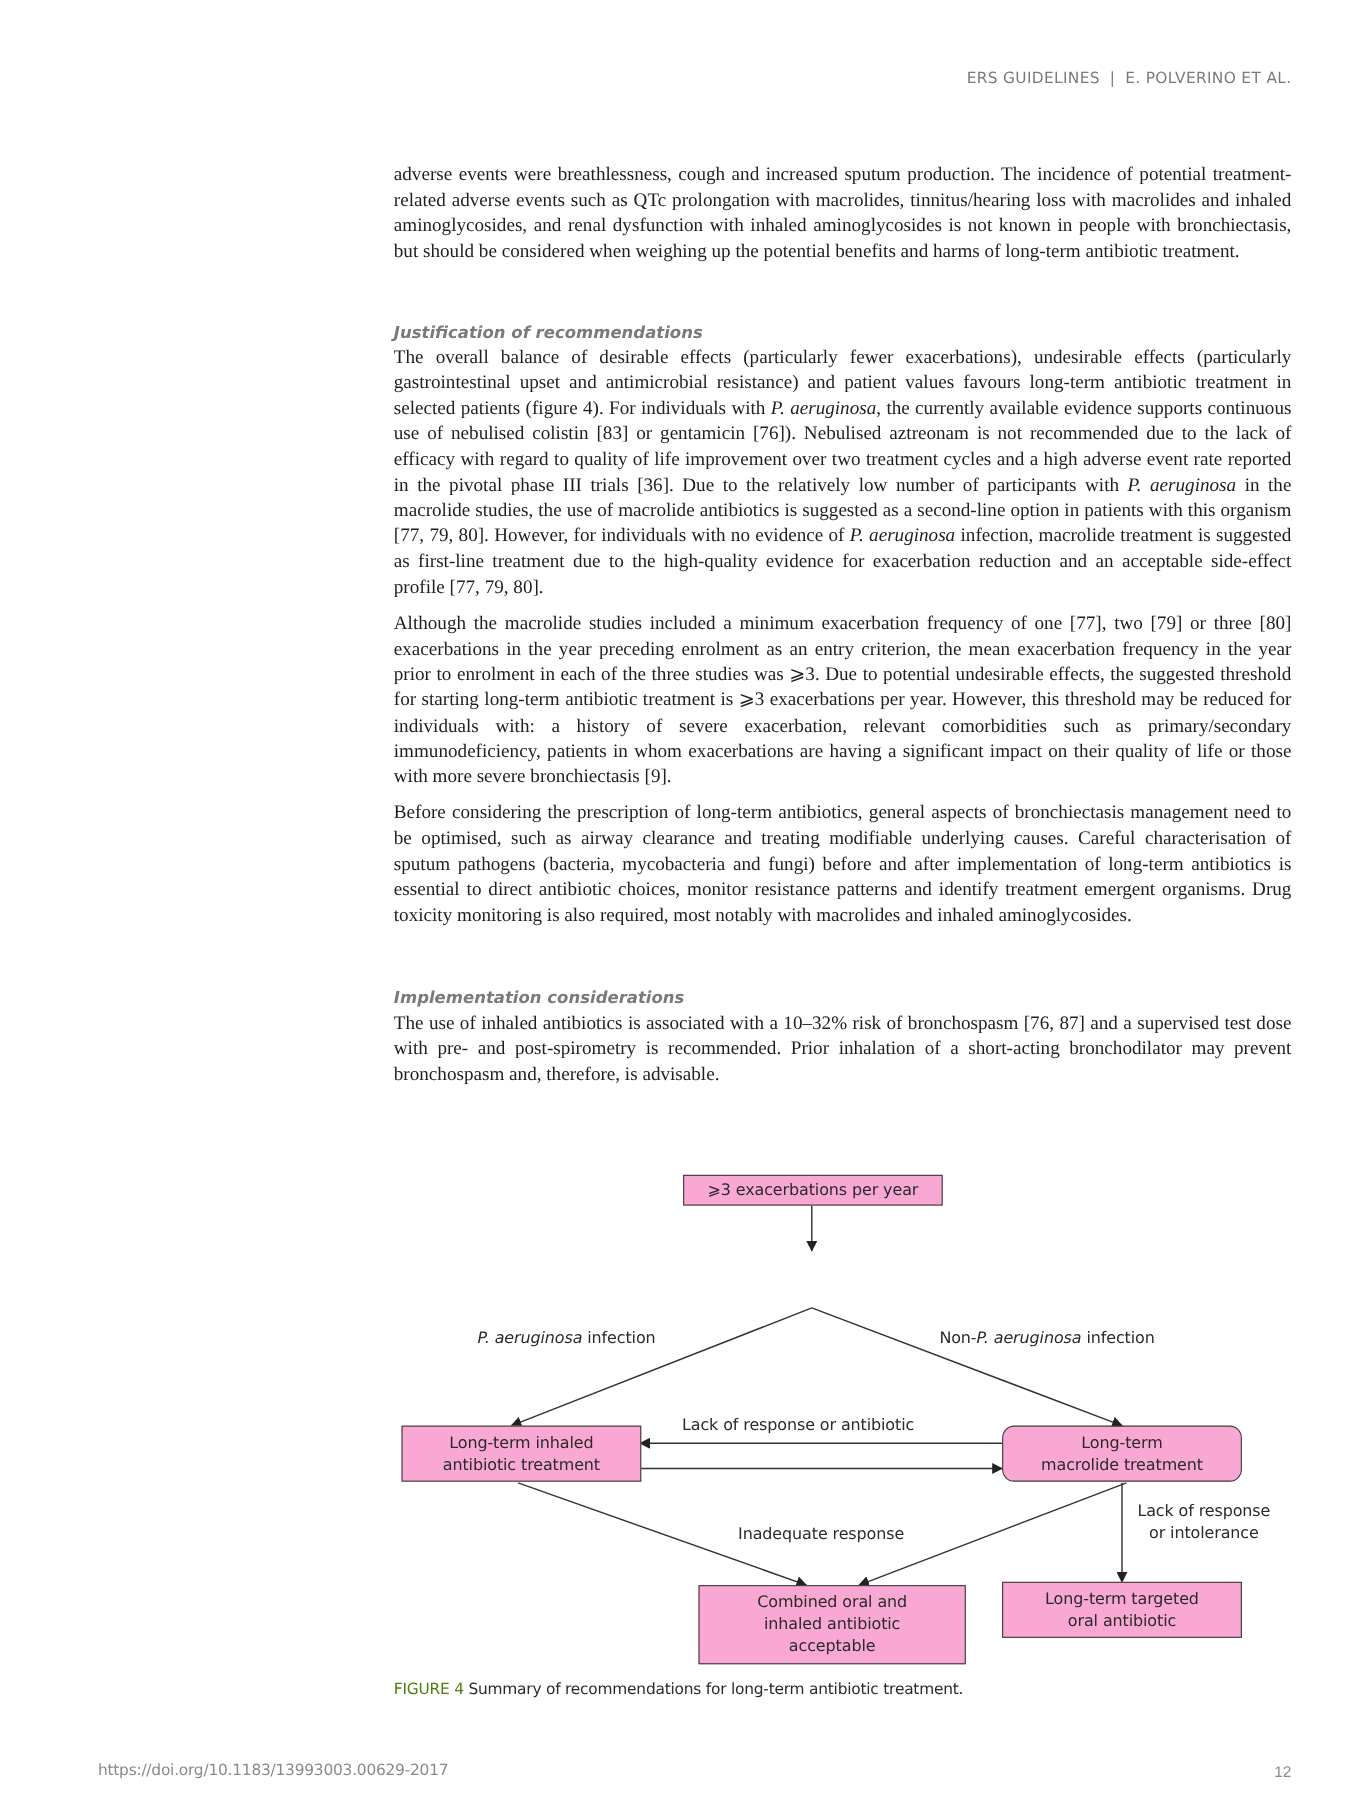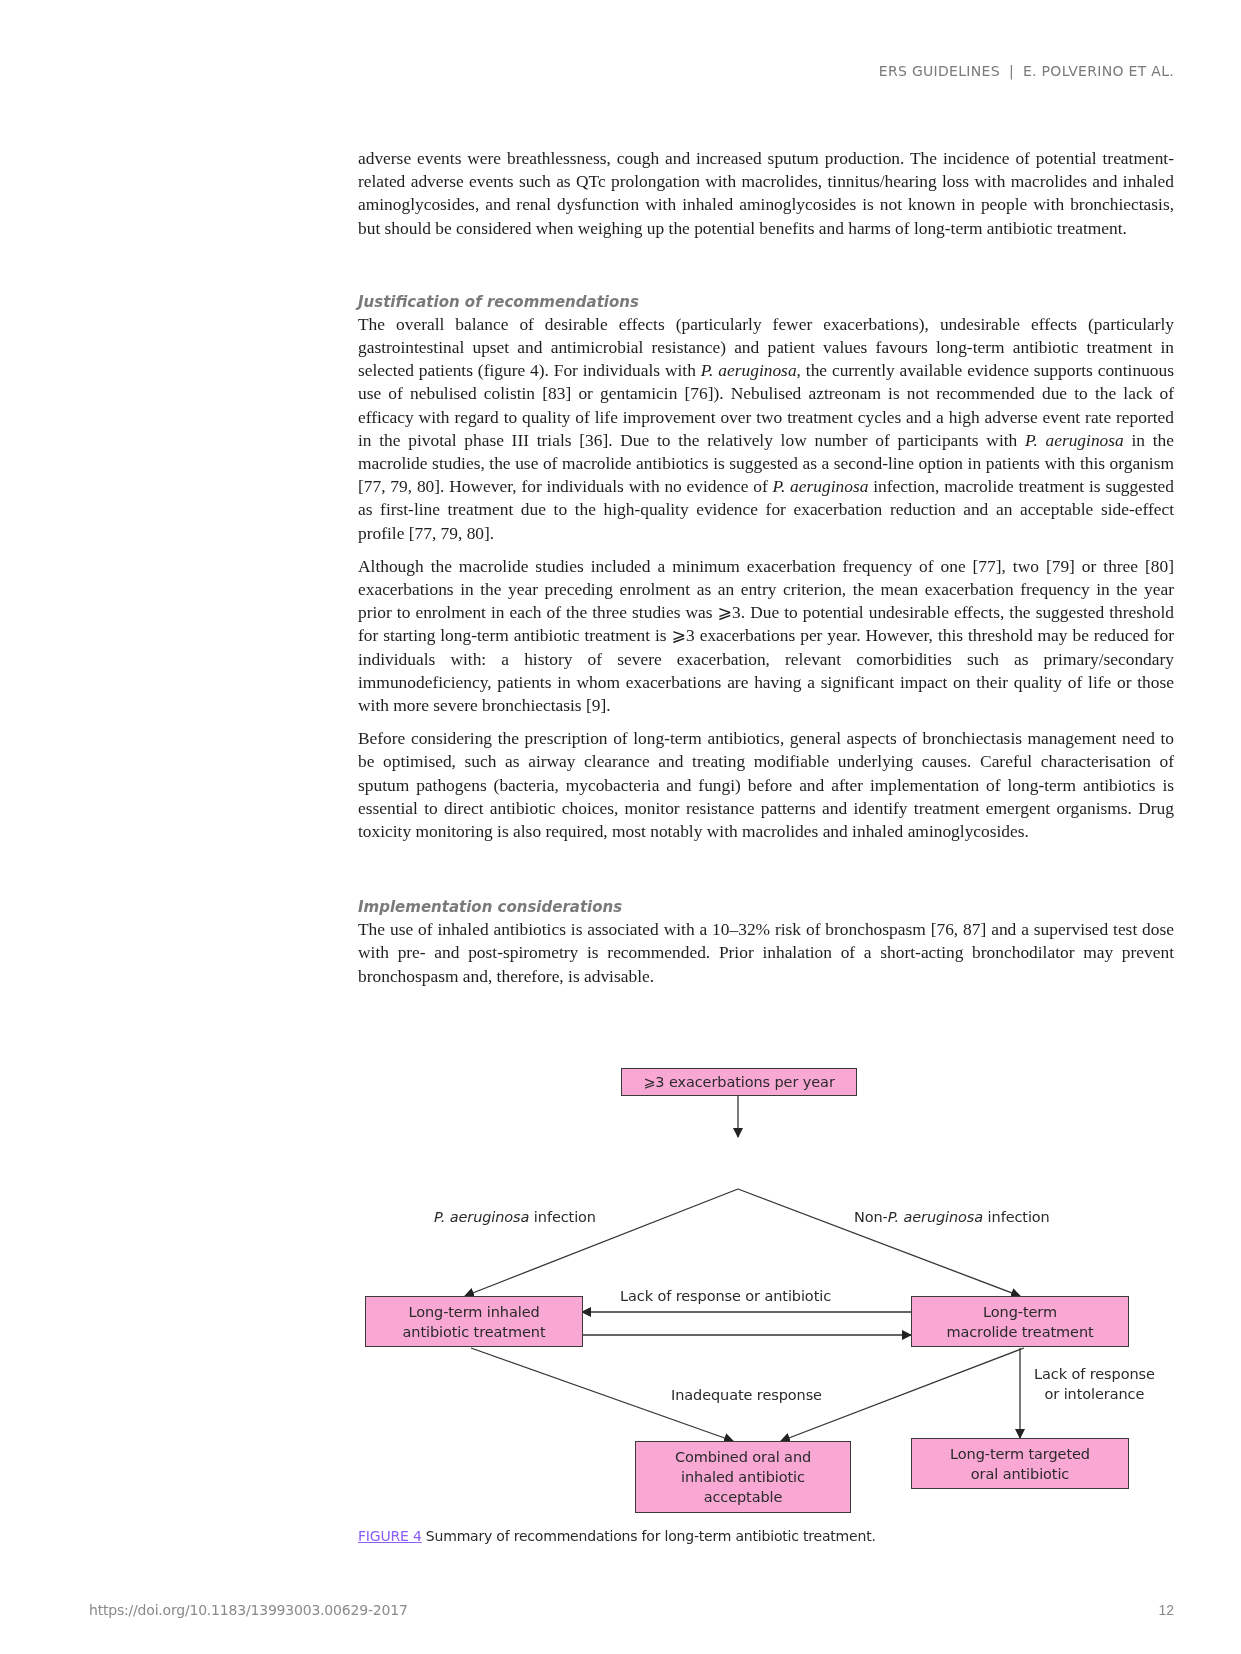--- a/index.html
+++ b/index.html
@@ -34,21 +34,21 @@
     font-size: 14.5px; line-height: 20px; box-sizing: border-box; letter-spacing: -0.1px;
   }
   .flabel {
     position: absolute; font-size: 14.5px; line-height: 20px; text-align: center; white-space: nowrap;
     letter-spacing: -0.1px;
   }
   .caption {
     position: absolute; left: 358px; top: 1528px;
     font-family: "DejaVu Sans", sans-serif; font-size: 14px; color: #2a2a2a; letter-spacing: -0.2px;
   }
-  .caption .fig-label { color: #8b5cf6; text-decoration: underline; }
+  .caption .fig-label { color: #4d7c0f; }
   .footer-doi {
     position: absolute; left: 89px; top: 1602px;
     font-family: "DejaVu Sans", sans-serif; font-size: 14px; color: #8a8a8a; letter-spacing: -0.2px;
   }
   .footer-page {
     position: absolute; right: 67px; top: 1602px;
     font-family: Liberation Sans, sans-serif; font-size: 14px; color: #8a8a8a;
   }
 </style>
 </head>
@@ -100,32 +100,32 @@
   <div class="flabel" style="left:496px; top:149px;">
     <span>Non-</span><i>P. aeruginosa</i><span> infection</span>
   </div>
   <div class="fbox" style="left:7px; top:238px; width:218px; height:51px; flex-direction:column;">
     <span>Long-term inhaled</span>
     <span>antibiotic treatment</span>
   </div>
   <div class="flabel" style="left:262px; top:228px;">
     <span>Lack of response or antibiotic</span>
   </div>
-  <div class="fbox" style="left:553px; top:238px; width:218px; height:51px; flex-direction:column;">
+  <div class="fbox" style="left:553px; top:238px; width:218px; height:51px; flex-direction:column;border-radius:11px;">
     <span>Long-term</span>
     <span>macrolide treatment</span>
   </div>
   <div class="flabel" style="left:313px; top:327px;">
     <span>Inadequate response</span>
   </div>
   <div class="flabel" style="left:676px; top:306px;">
     <span>Lack of response</span><br>
     <span>or intolerance</span>
   </div>
-  <div class="fbox" style="left:277px; top:383px; width:216px; height:72px; flex-direction:column;">
+  <div class="fbox" style="left:277px; top:383px; width:243px; height:72px; flex-direction:column;">
     <span>Combined oral and</span>
     <span>inhaled antibiotic</span>
     <span>acceptable</span>
   </div>
   <div class="fbox" style="left:553px; top:380px; width:218px; height:51px; flex-direction:column;">
     <span>Long-term targeted</span>
     <span>oral antibiotic</span>
   </div>
 </div>
 

